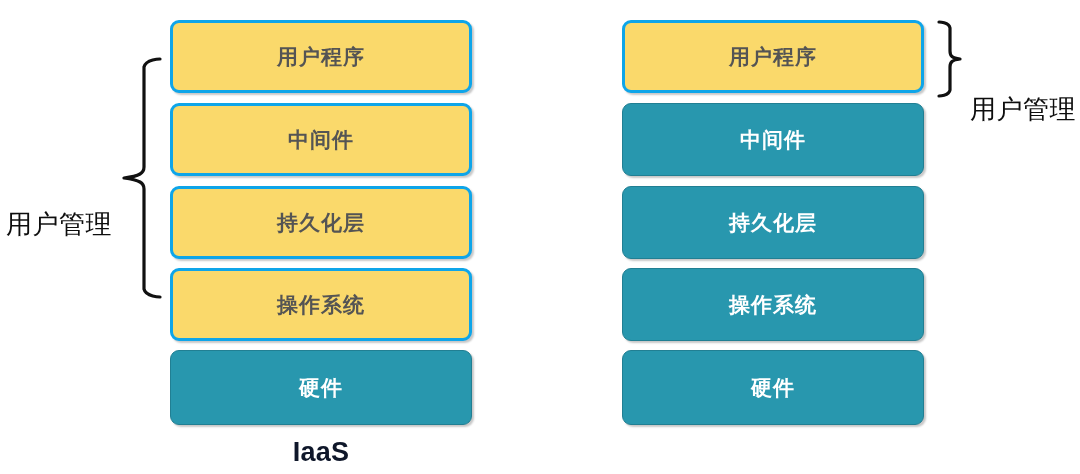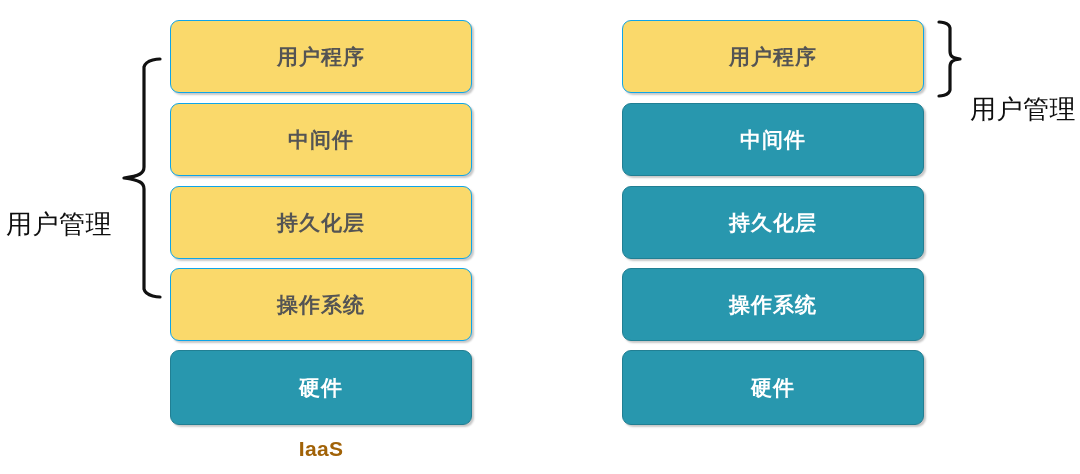--- a/index.html
+++ b/index.html
@@ -39,36 +39,36 @@
     align-items: center;
     justify-content: center;
     font-size: 21px;
     font-weight: bold;
     letter-spacing: 1px;
     box-shadow: 2px 2px 2px rgba(0,0,0,0.22);
   }
   .layer-box.yellow {
     background: #fad96b;
     color: #545454;
-    border: 1px solid #0ea5e9;
+    border: 3px solid #0ea5e9;
   }
   .layer-box.teal {
     background: #2897ae;
     color: #ffffff;
     border: 1px solid #217f93;
   }
 
   
   .stack-caption {
     position: absolute;
     width: 302px;
     text-align: center;
-    font-size: 21px;
+    font-size: 27px;
     font-weight: bold;
-    color: #a16207;
+    color: #0f172a;
     letter-spacing: 0.3px;
   }
   .cap-iaas { left: 170px; top: 437px; }
   .cap-paas { left: 622px; top: 437px; }
 
   
   .brace {
     position: absolute;
   }
   .brace-left  { left: 118px; top: 55px;  width: 48px;  height: 246px; }

